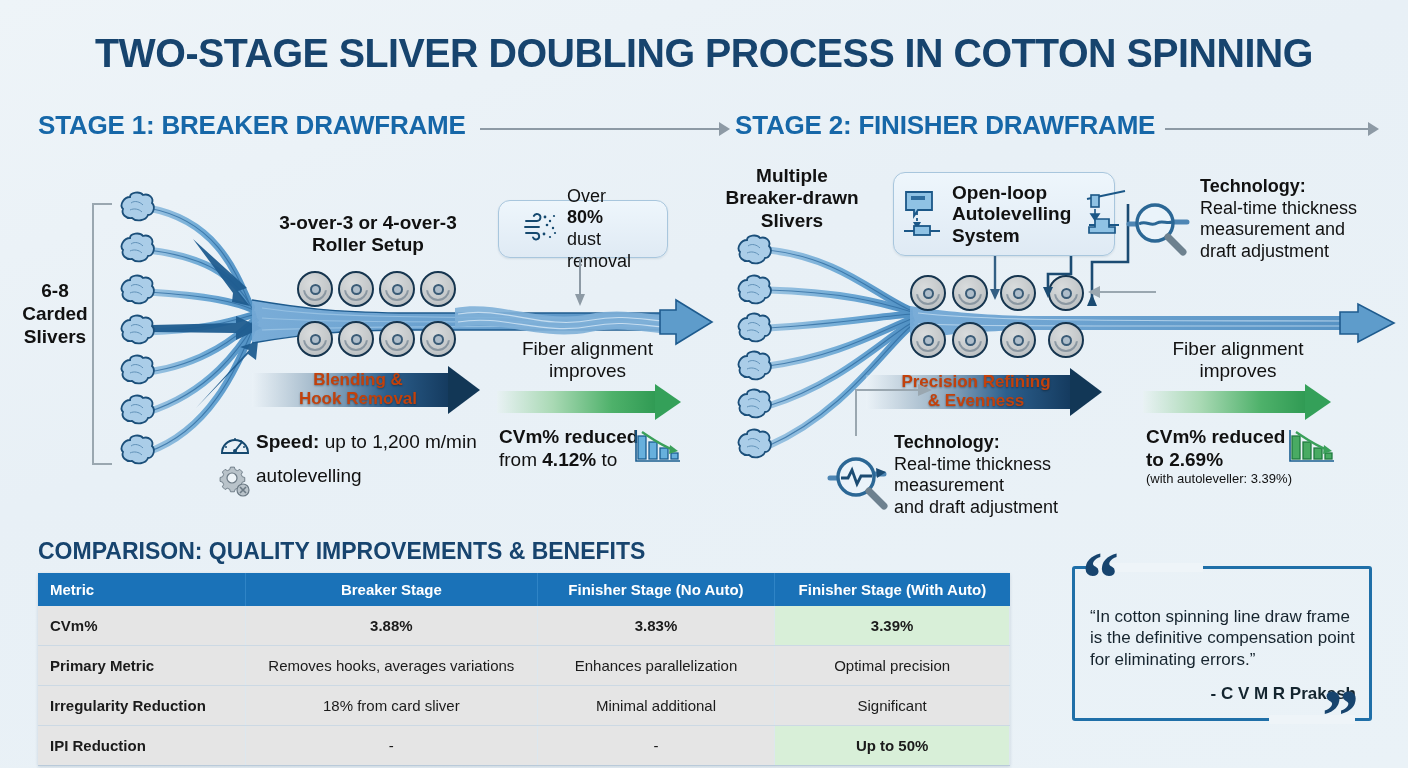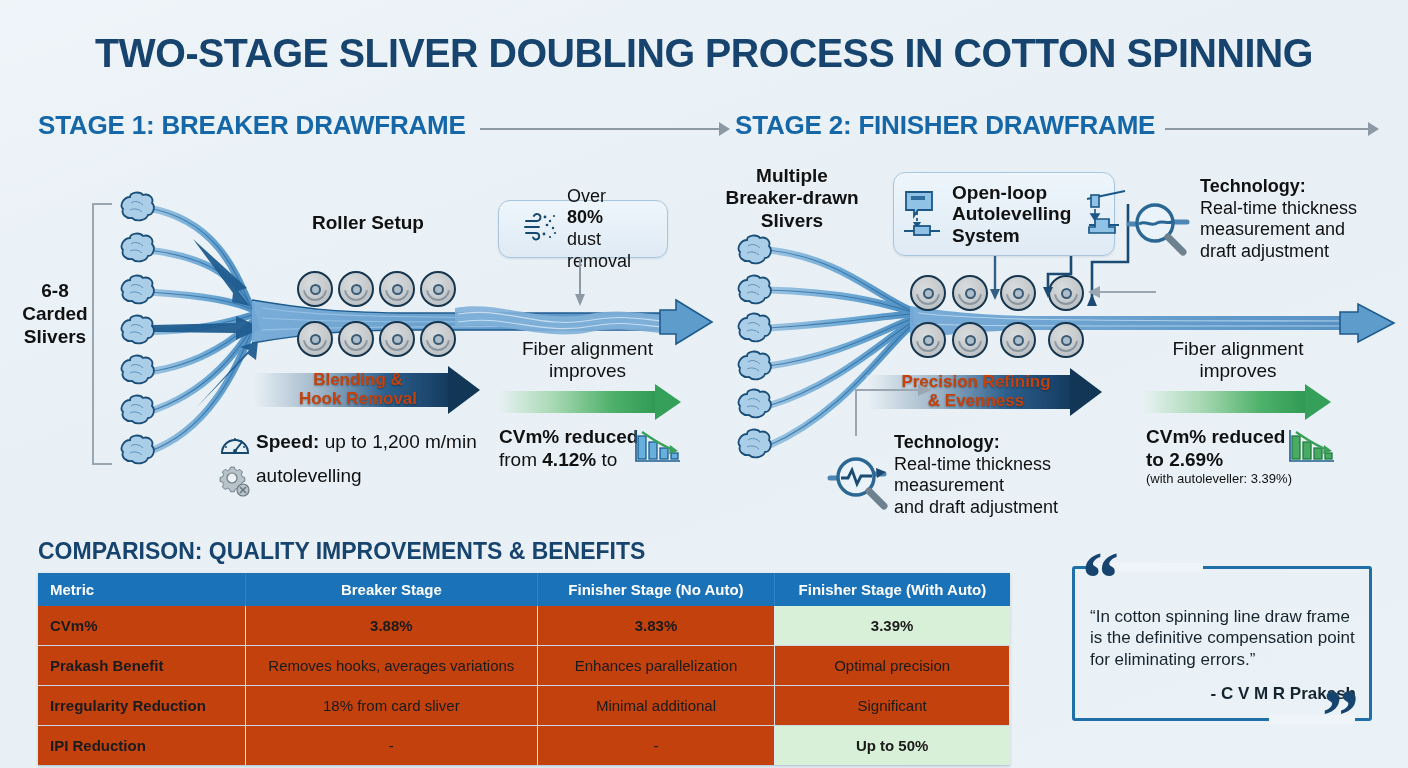--- a/index.html
+++ b/index.html
@@ -74,21 +74,21 @@
 
   
   .callout{position:absolute;border:1.6px solid #a8c6dd;border-radius:12px;
     background:linear-gradient(180deg,#eef6fc 0%,#dfeaf4 100%);
     box-shadow:0 1px 2px rgba(40,70,100,.12);
     display:flex;align-items:center;gap:10px;padding:8px 24px;box-sizing:border-box;}
 
   
   #cmp-title{position:absolute;left:38px;top:538px;font-weight:bold;font-size:23px;color:#17446e;}
   #cmp-table{position:absolute;left:38px;top:573px;width:972px;border-collapse:collapse;
-    font-size:15px;background:#c2410c;box-shadow:0 1px 3px rgba(30,60,90,.16);}
+    font-size:15px;background:#e5e5e5;box-shadow:0 1px 3px rgba(30,60,90,.16);}
   #cmp-table th{background:#1a72b8;color:#fff;font-weight:bold;font-size:15px;
     padding:8px 8px;text-align:center;border-right:1px solid #2f84c6;}
   #cmp-table th:first-child{text-align:left;padding-left:12px;}
   #cmp-table td{padding:6px 8px;text-align:center;border-bottom:1px solid #ccd9e4;
     border-right:1px solid #dde7ee;color:#1b1b1b;height:27px;}
   #cmp-table td:first-child{text-align:left;font-weight:bold;padding-left:12px;}
   #cmp-table tr:last-child td{border-bottom:1px solid #b9cada;}
   .accent{color:#1565a8;font-weight:bold;}
   .greencell{background:#d8efd8;}
 
@@ -250,20 +250,21 @@
 </div>
 
 <div class="bracket" style="left:92px;top:203px;width:18px;height:258px;"></div>
 <div class="lbl ctr bold" style="left:22px;top:280px;width:66px;font-size:19px;line-height:1.2;">
   <div>6-8</div>
   <div>Carded</div>
   <div>Slivers</div>
 </div>
 
 <div class="lbl ctr bold" style="left:262px;top:212px;width:212px;font-size:19px;">
+  <div>3-over-3 or 4-over-3</div>
   <div>Roller Setup</div>
 </div>
 
 <div class="roller" style="left:297px;top:271px;">
     <div class="tick"></div>
     <div class="hub"></div>
   </div>
 <div class="roller" style="left:338px;top:271px;">
     <div class="tick"></div>
     <div class="hub"></div>
@@ -640,21 +641,21 @@
     </tr>
   </thead>
   <tbody>
     <tr>
       <td>CVm%</td>
       <td class="accent">3.88%</td>
       <td class="accent">3.83%</td>
       <td class="accent greencell">3.39%</td>
     </tr>
     <tr>
-      <td>Prakash Benefit</td>
+      <td>Primary Metric</td>
       <td>Removes hooks, averages variations</td>
       <td>Enhances parallelization</td>
       <td>Optimal precision</td>
     </tr>
     <tr>
       <td>Irregularity Reduction</td>
       <td>18% from card sliver</td>
       <td>Minimal additional</td>
       <td>Significant</td>
     </tr>

